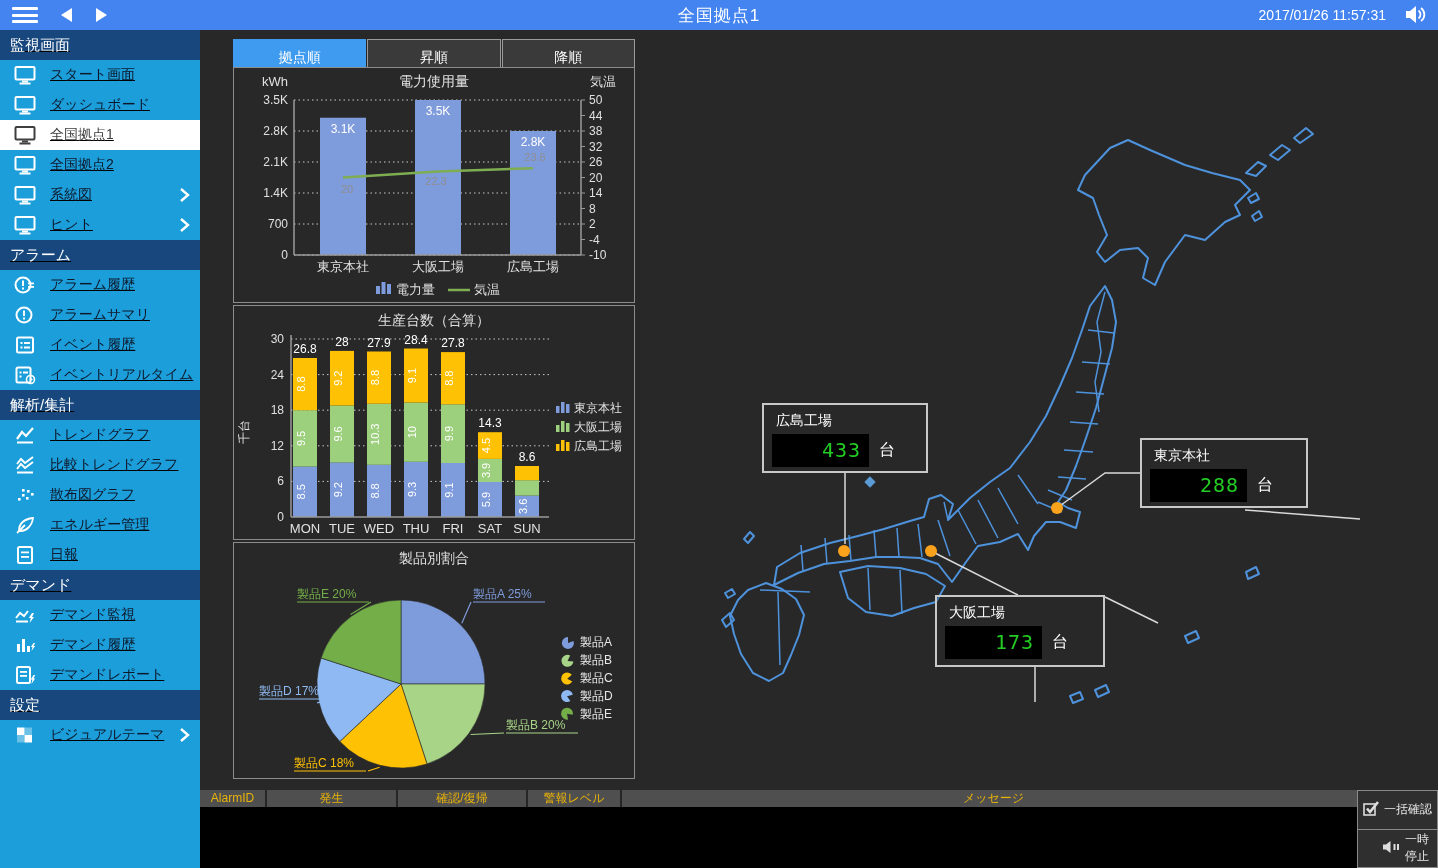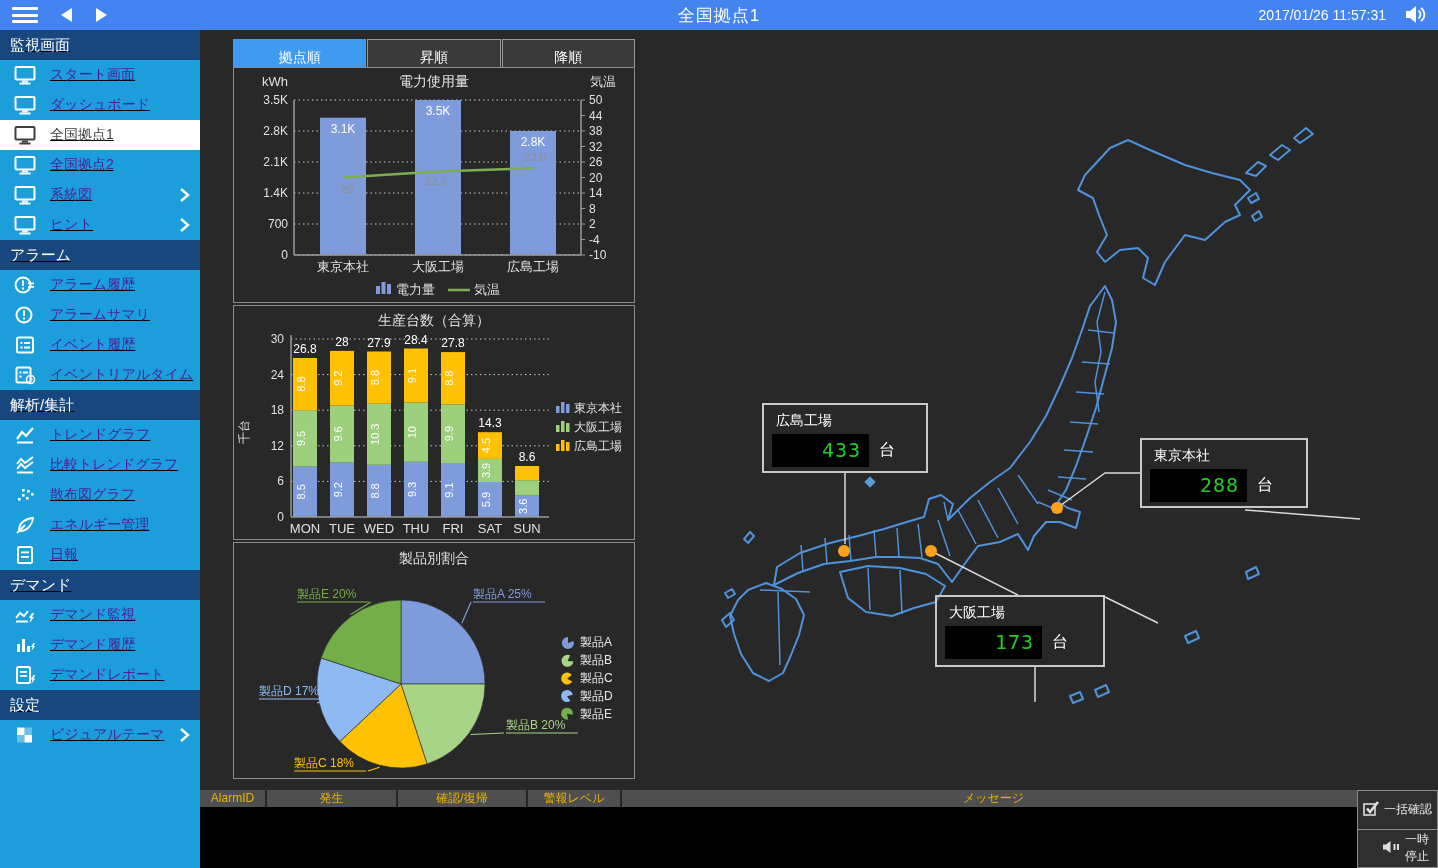--- a/index.html
+++ b/index.html
@@ -12,21 +12,21 @@
   .hamburger{width:26px;height:16px;margin-left:12px;display:flex;flex-direction:column;justify-content:space-between;cursor:pointer;}
   .hamburger i{display:block;height:3px;background:#fff;border-radius:1px;}
   .nav-arrow{margin-left:22px;cursor:pointer;display:flex;align-items:center;}
   #page-title{position:absolute;left:0;right:0;text-align:center;font-size:17px;letter-spacing:1px;}
   #datetime{position:absolute;right:52px;top:0;height:30px;line-height:30px;font-size:14px;}
   #topbar-speaker{position:absolute;right:12px;top:5px;cursor:pointer;}
   
   #sidebar{position:absolute;left:0;top:30px;width:200px;height:838px;background:var(--sidebar,#1b9ed9);overflow:hidden;text-decoration:underline;}
   .section-header{height:30px;line-height:30px;padding-left:10px;background:var(--sidebar-header,#17477c);
                   color:#fff;font-size:15px;}
-  .side-item{position:relative;height:30px;display:flex;align-items:center;color:#4c1d95;font-size:14px;cursor:pointer;}
+  .side-item{position:relative;height:30px;display:flex;align-items:center;color:#0f172a;font-size:14px;cursor:pointer;}
   .side-item .side-icon{width:24px;margin-left:13px;display:flex;align-items:center;justify-content:center;}
   .side-item .side-label{margin-left:13px;white-space:nowrap;}
   .side-item.selected{background:#fff;color:var(--selected-item-text,#3d3d3d);}
   .side-item .chevron{position:absolute;right:10px;top:7px;}
   
   #content{position:absolute;left:200px;top:30px;width:1238px;height:838px;background:var(--main-bg,#282828);}
   #map-svg{position:absolute;left:0;top:0;pointer-events:none;}
   
   #tabs{position:absolute;left:33px;top:9px;width:402px;height:38px;display:flex;justify-content:space-between;}
   .tab{flex:1;margin-right:1px;background:#3a3a3a;border:1px solid #9a9a9a;color:#fff;font-size:14px;

